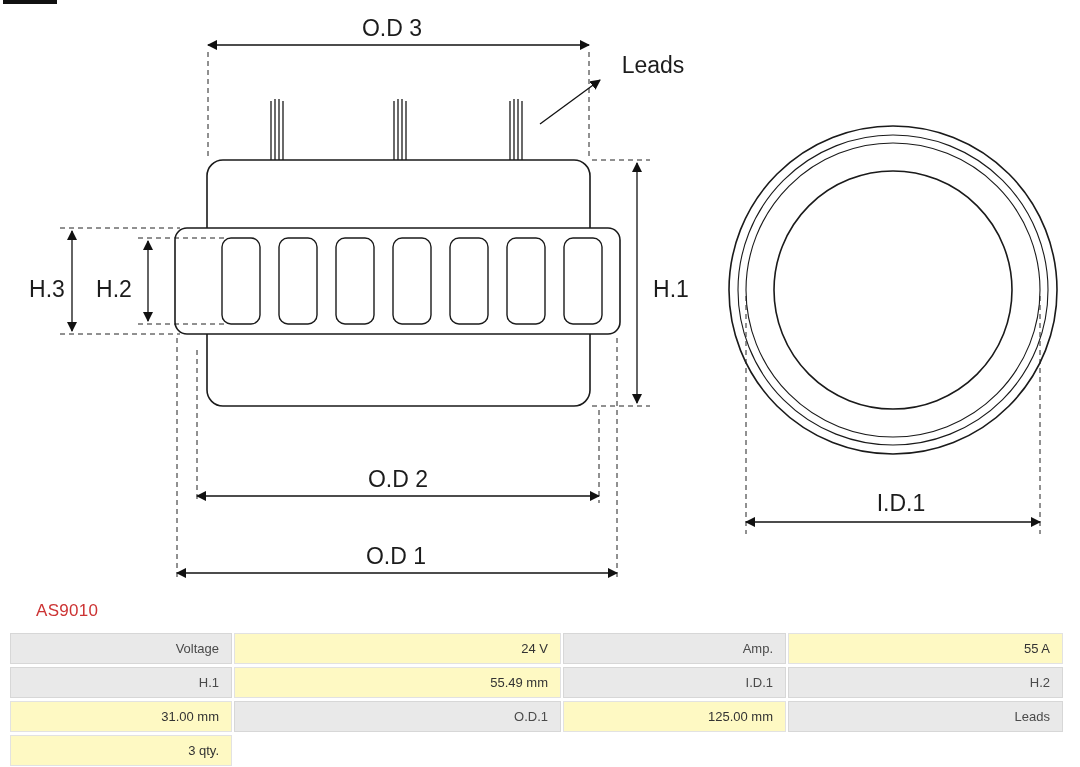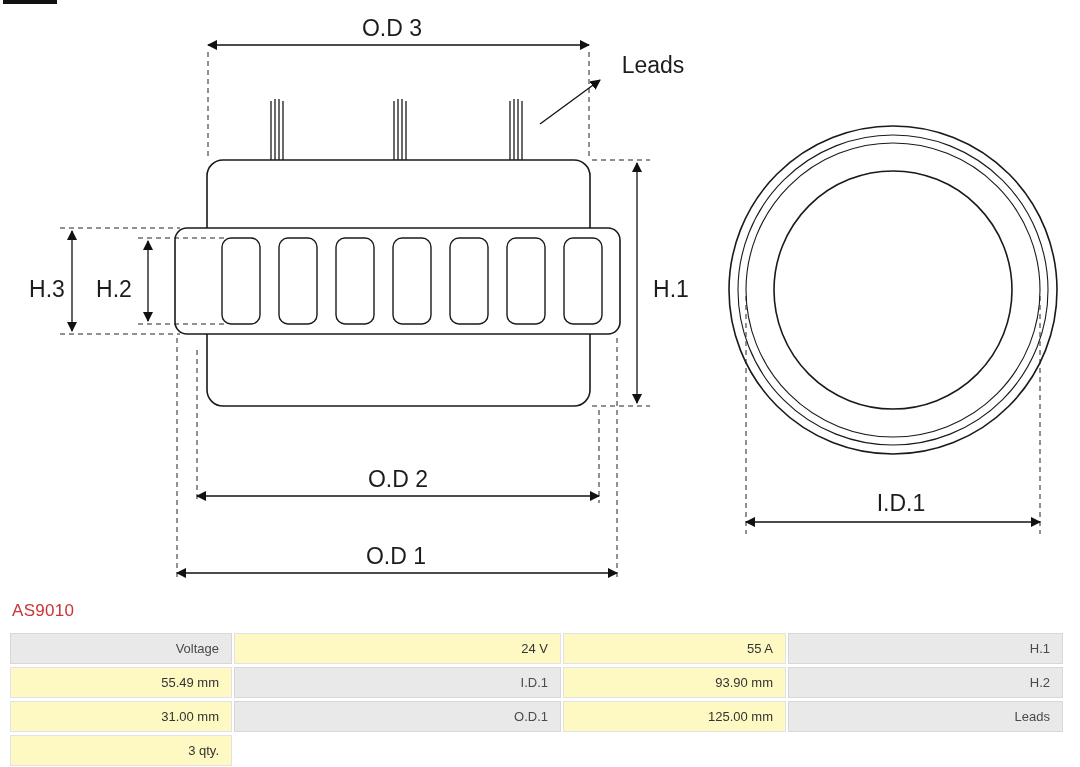--- a/index.html
+++ b/index.html
@@ -26,21 +26,21 @@
     display: block;
     width: 1080px;
     height: 598px;
   }
   svg.diagram text {
     font-family: "Liberation Sans", sans-serif;
     font-size: 23px;
     fill: #1c1c1c;
   }
   .part-number {
-    margin: 3px 0 9px 12px;
+    margin: 3px 0 9px 36px;
     font-size: 17px;
     letter-spacing: 0.3px;
     color: #cc3333;
   }
   .spec-table {
     display: grid;
     grid-template-columns: 222px 327px 223px 1fr;
     gap: 3px 2px;
     margin: 12px 17px 0 10px;
   }
@@ -173,26 +173,26 @@
     </g>
   </svg>
 
   <div class="part-number" style="color: rgb(204, 51, 51);">AS9010</div>
 
   <div class="spec-table">
 
     <div class="cell lbl">Voltage</div>
     <div class="cell val">24 V</div>
 
+    <div class="cell lbl">Amp.</div>
     <div class="cell val">55 A</div>
     <div class="cell lbl">H.1</div>
     <div class="cell val">55.49 mm</div>
 
     <div class="cell lbl">I.D.1</div>
-    <div class="cell val">93.90 mm</div>
     <div class="cell lbl">H.2</div>
     <div class="cell val">31.00 mm</div>
 
     <div class="cell lbl">O.D.1</div>
     <div class="cell val">125.00 mm</div>
     <div class="cell lbl">Leads</div>
     <div class="cell val">3 qty.</div>
   </div>
 
 </div>

